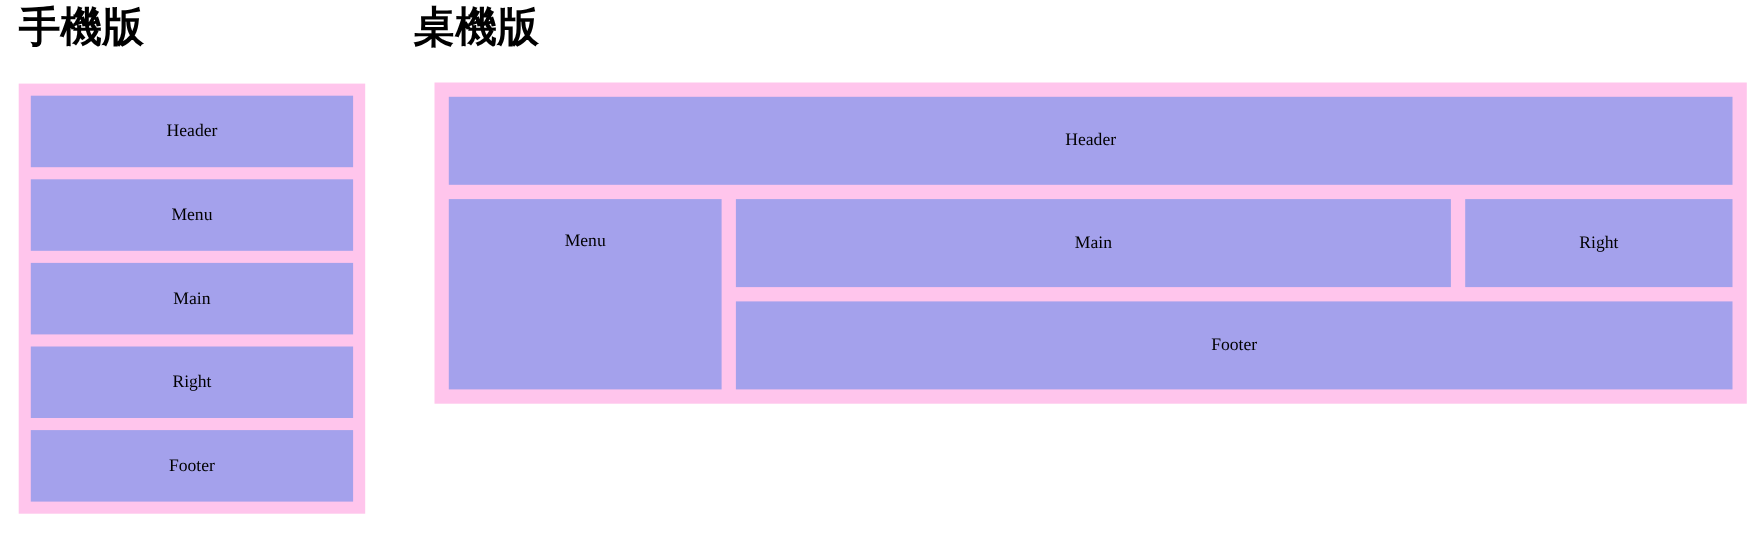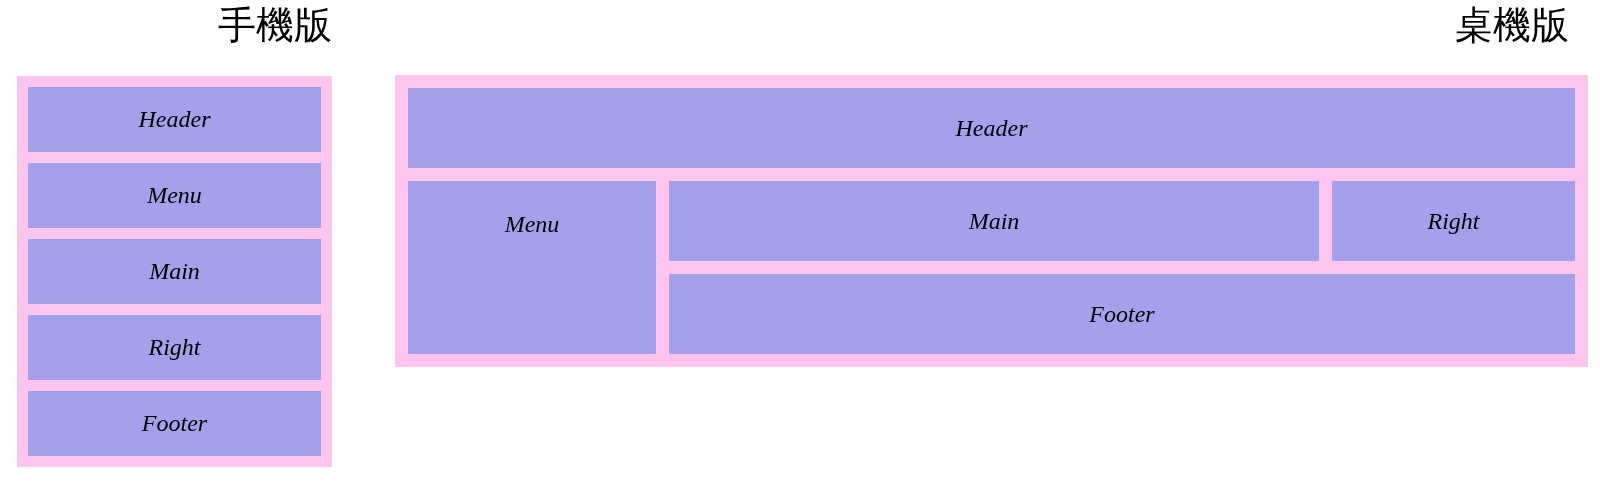--- a/index.html
+++ b/index.html
@@ -12,38 +12,37 @@
   html,body{margin:0;padding:0}
   body{
     position:relative;
     width:1600px;height:489px;
     background:var(--bg);
     overflow:hidden;
     font-family:"Liberation Sans",sans-serif;
   }
   .section-title{
     position:absolute;top:4px;
-    text-align:right;
-    font-weight:normal;
+    text-align:left;
+    font-weight:bold;
     font-size:38px;
     line-height:42px;
     color:var(--title);
   }
   #mobile-title{left:17px;width:315px}
   #desktop-title{left:376px;width:1193px}
 
   .layout-box{
     background:var(--purple);
     color:var(--label);
     font-family:"Liberation Serif",serif;
-    font-size:24px;
+    font-size:16px;
     display:flex;
     align-items:center;
     justify-content:center;
-    font-style:italic;
   }
 
   
   #mobile-container{
     position:absolute;left:17px;top:76px;
     width:315px;height:391px;
     background:var(--pink);
     box-sizing:border-box;
     padding:11px;
     display:flex;flex-direction:column;gap:11px;

